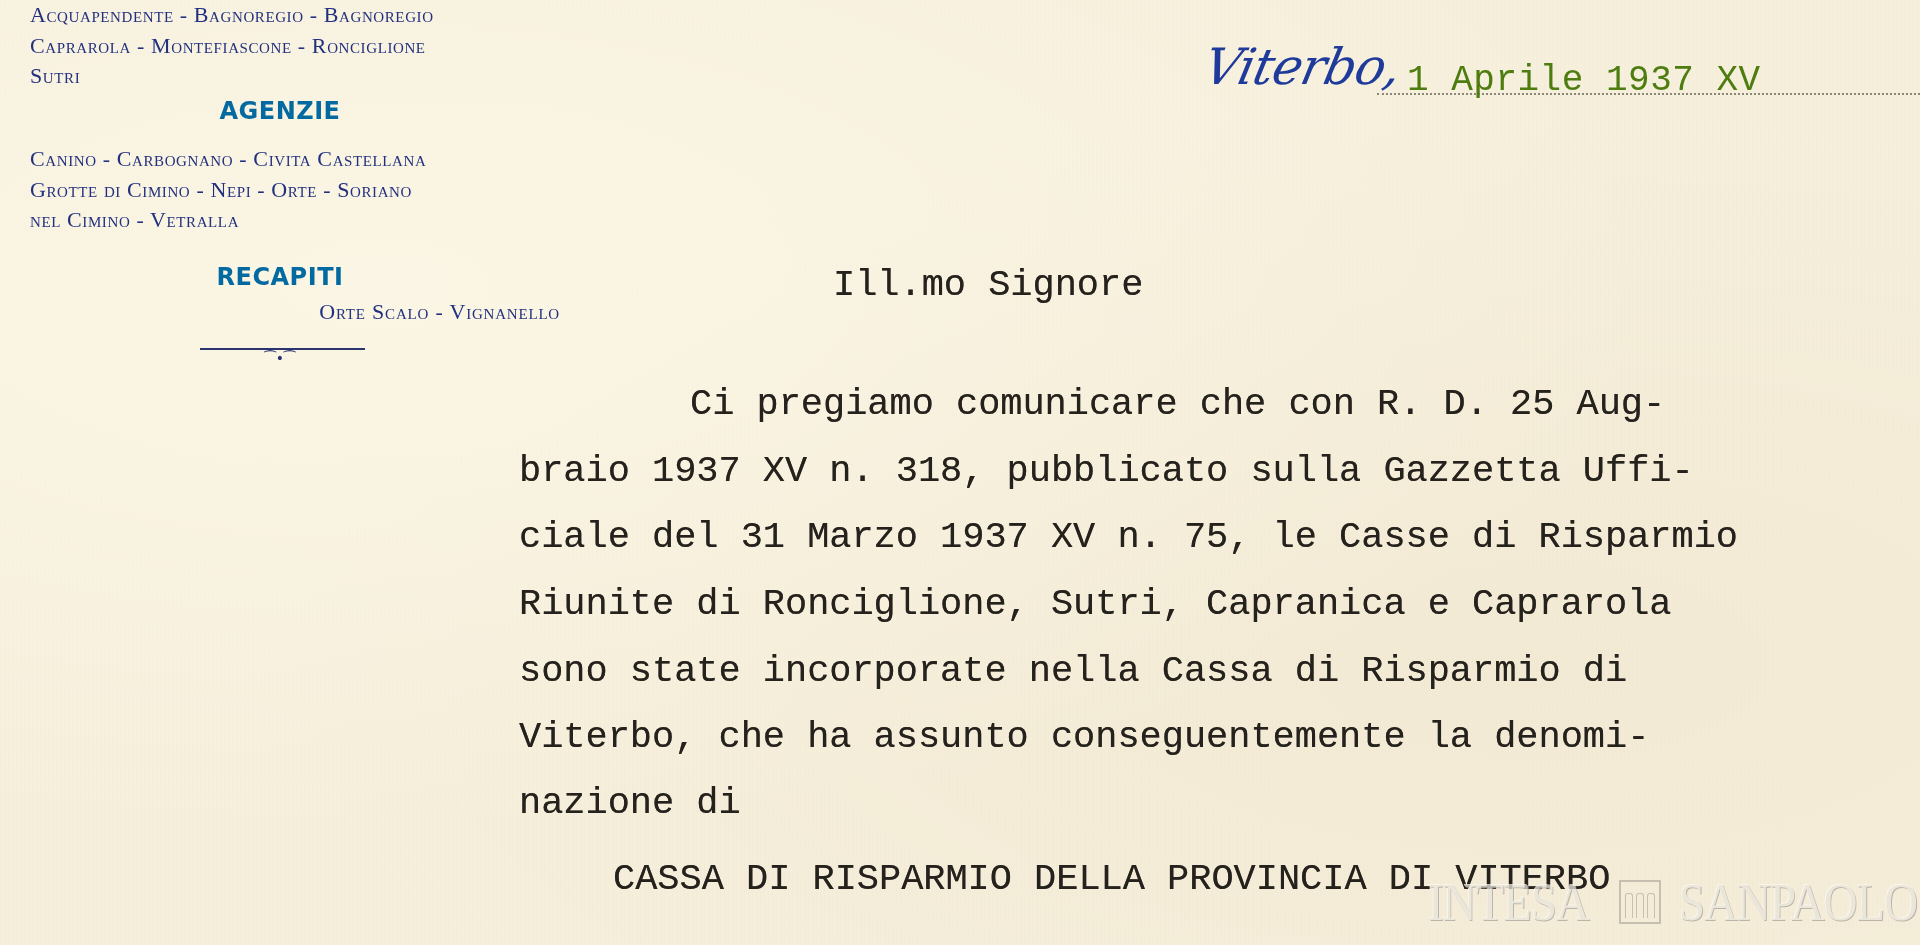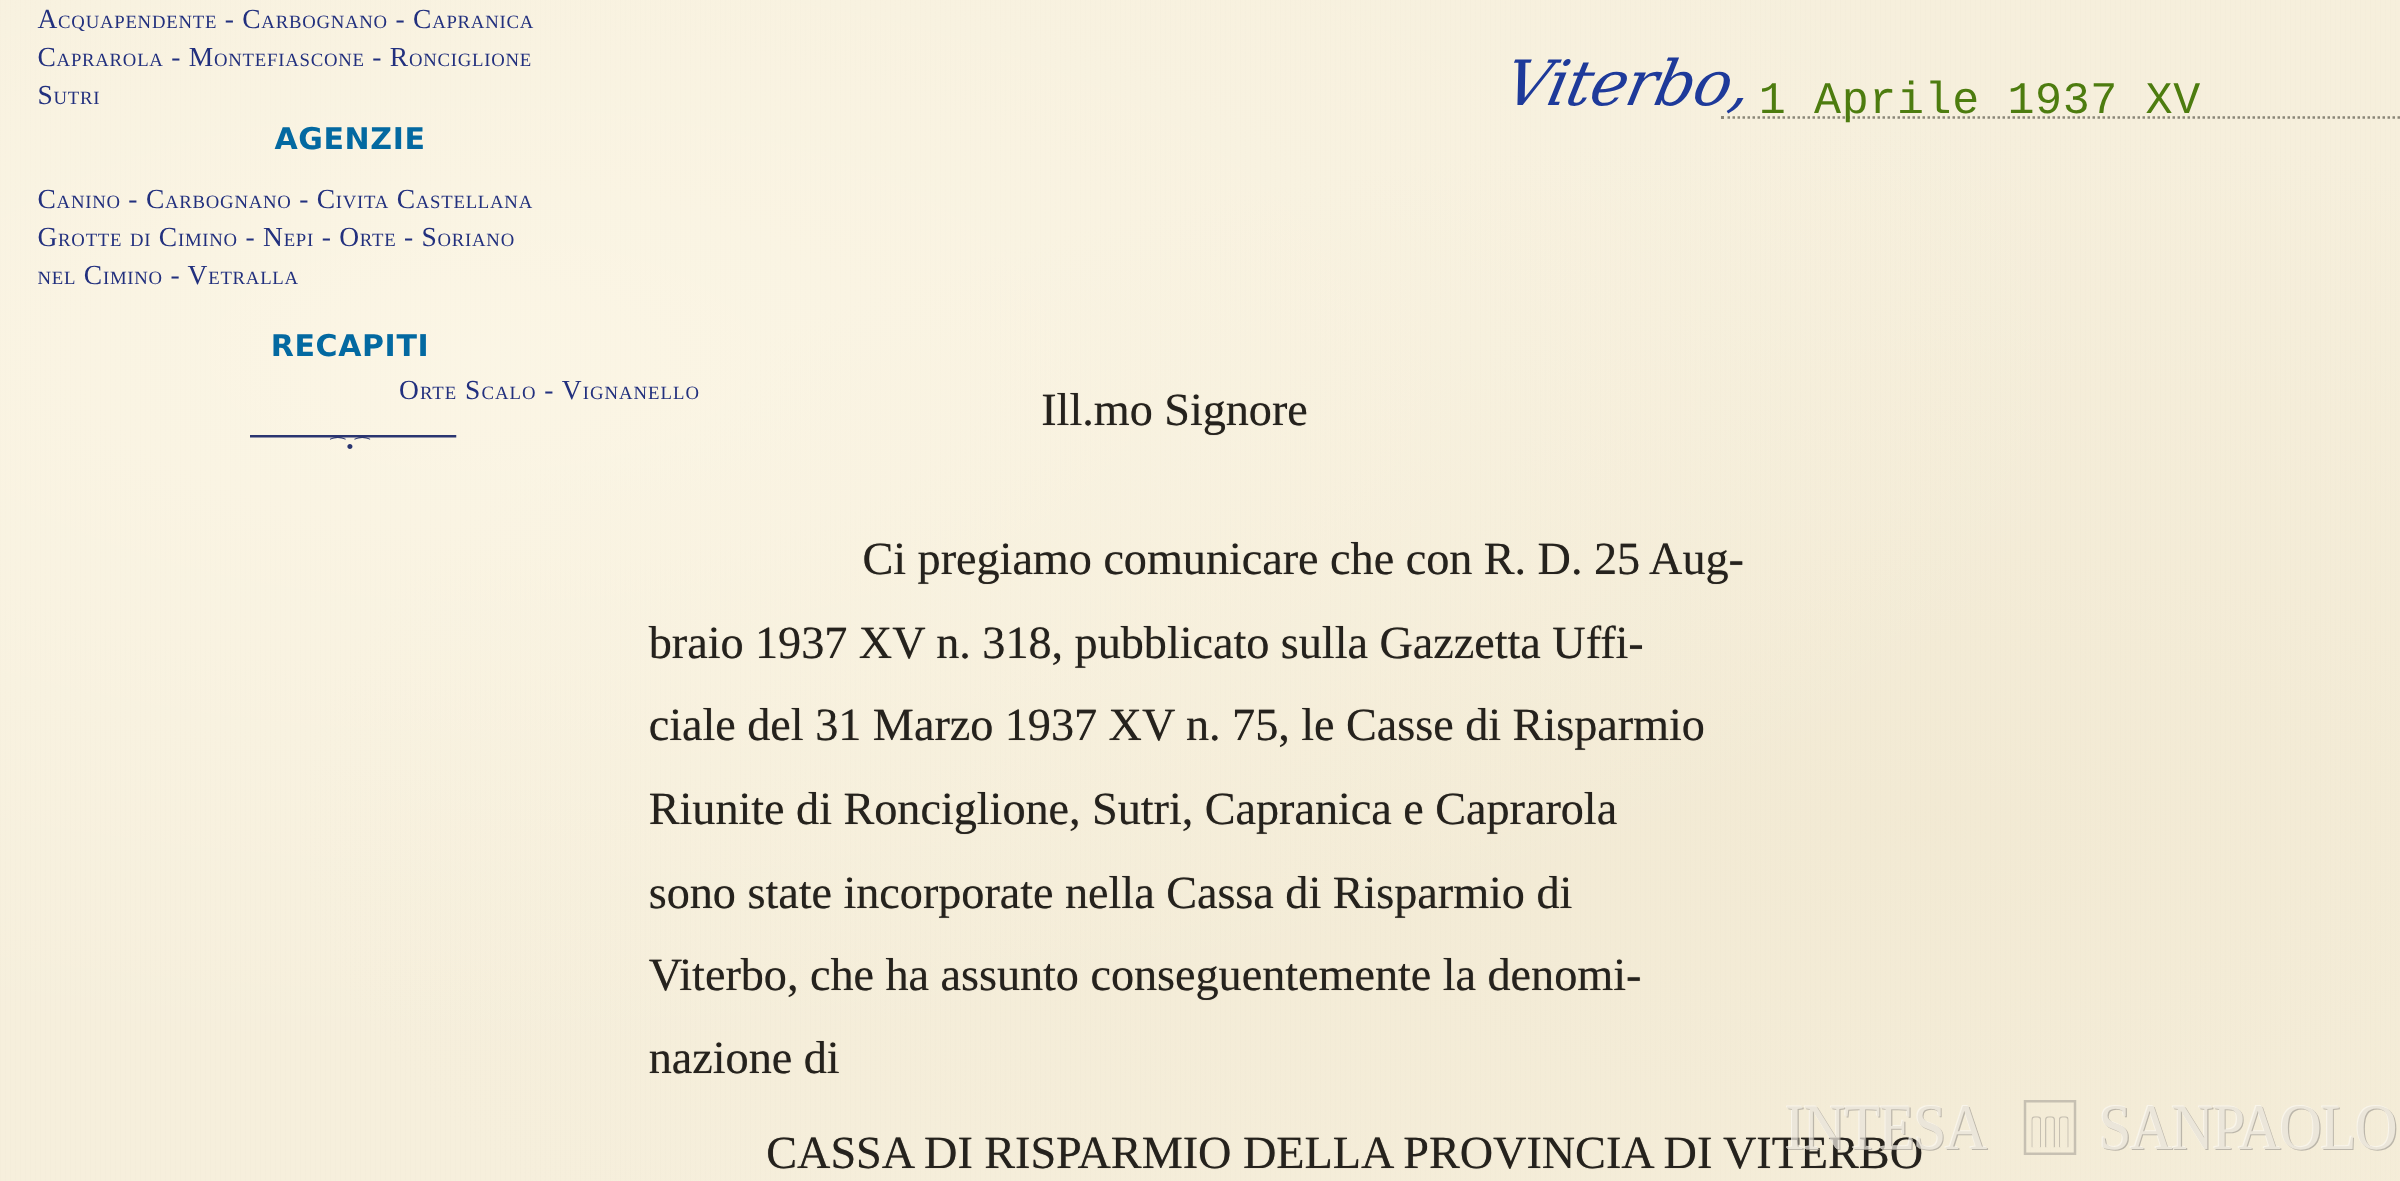--- a/index.html
+++ b/index.html
@@ -52,25 +52,24 @@
     .date-dots {
       position: absolute; left: 172px; top: 55px; width: 655px; height: 0;
       border-bottom: 2px dotted #8b8778;
     }
     .date-text {
       position: absolute; left: 202px; top: 22px;
       font-family: "Liberation Mono", monospace; font-size: 36px;
       color: #4d7c0f; white-space: pre; letter-spacing: 0.5px;
     }
     .typed {
-      position: absolute; font-family: Liberation Serif, serif;
+      position: absolute; font-family: Liberation Mono, monospace;
       color: #25221d; white-space: pre; font-size: 37px;
       letter-spacing: -0.04px;
       text-shadow: 0 0 0.6px rgba(30,25,20,0.6);
-      margin-top: 43px;
     }
     .watermark {
       position: absolute; left: 1428px; top: 872px; height: 60px;
       display: flex; align-items: center; gap: 22px;
       opacity: 0.75;
     }
     .wm-text {
       font-family: "Liberation Serif", serif; font-size: 52px;
       color: #e9e4db; letter-spacing: -1px;
       text-shadow: 1px 1px 0 #a9a49b, -1px -1px 0 #fbf8f1;
@@ -80,21 +79,21 @@
       width: 42px; height: 44px; border: 2px solid #b8b2a6;
       box-sizing: border-box; display: flex; align-items: flex-end; justify-content: center; gap: 3px;
       padding: 4px; margin-left: -10px; margin-right: -4px;
     }
     .wm-arch { width: 6px; height: 24px; border: 1px solid #b8b2a6; border-bottom: none; border-radius: 3px 3px 0 0; }
   </style>
 </head>
 <body>
 
 <div class="letterhead">
-  <div class="lh-line" style="top:2px">Acquapendente - Carbognano - Capranica</div>
+  <div class="lh-line" style="top:2px">Acquapendente - Bagnoregio - Bagnoregio</div>
   <div class="lh-line" style="top:33px">Caprarola - Montefiascone - Ronciglione</div>
   <div class="lh-line" style="top:63px">Sutri</div>
 
   <div class="lh-heading" style="top:97px">AGENZIE</div>
   <div class="lh-line" style="top:146px">Canino - Carbognano - Civita Castellana</div>
   <div class="lh-line" style="top:177px">Grotte di Cimino - Nepi - Orte - Soriano</div>
   <div class="lh-line" style="top:207px">nel Cimino - Vetralla</div>
 
   <div class="lh-heading" style="top:263px">RECAPITI</div>
   <div class="lh-center" style="top:299px">Orte Scalo - Vignanello</div>

